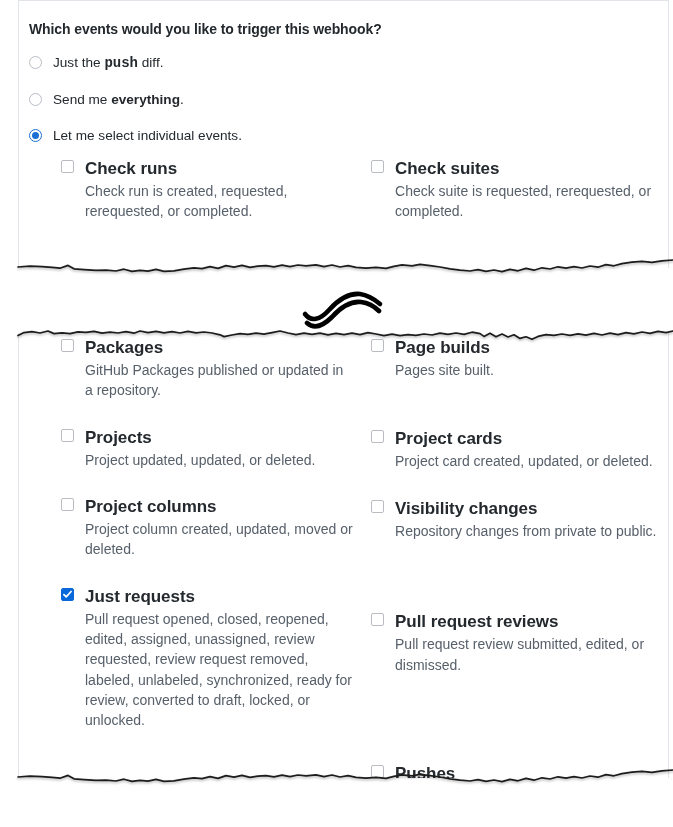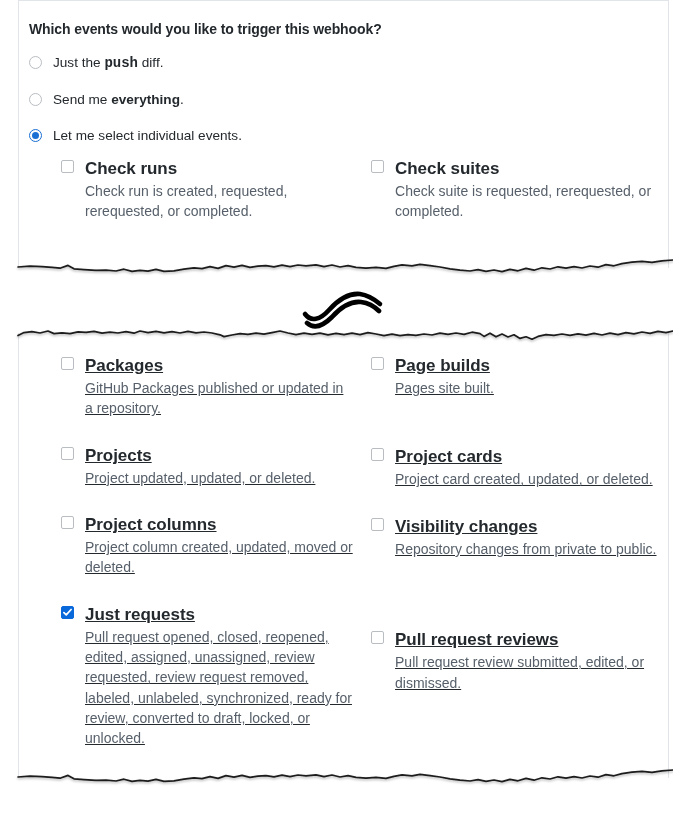--- a/index.html
+++ b/index.html
@@ -120,21 +120,21 @@
     box-sizing: border-box;
   }
   .events-col {
     box-sizing: border-box;
   }
   .events-col.left  { width: 313px; padding-right: 18px; }
   .events-col.right { width: 300px; }
 
   
   #top-events { padding-top: 12px; }
-  #bottom-events { padding-top: 22px; text-decoration: underline; }
+  #bottom-events { padding-top: 4px; }
 
   .event-item {
     position: relative;
     padding-left: 24px;
     margin-bottom: 22px;
   }
   .event-item.gap-lg { margin-bottom: 26px; }
   .event-item:last-child { margin-bottom: 0; }
 
   .cbox {

